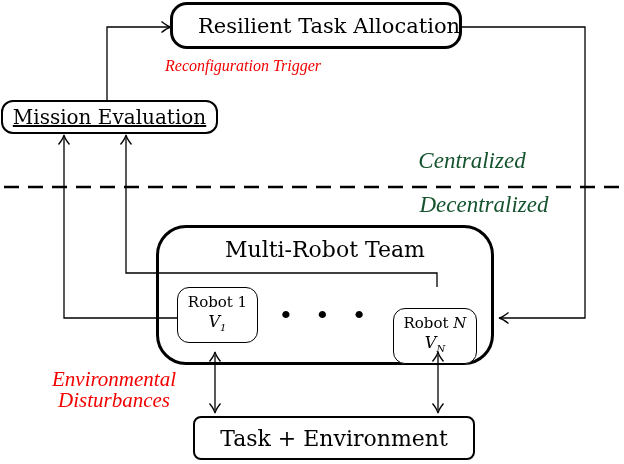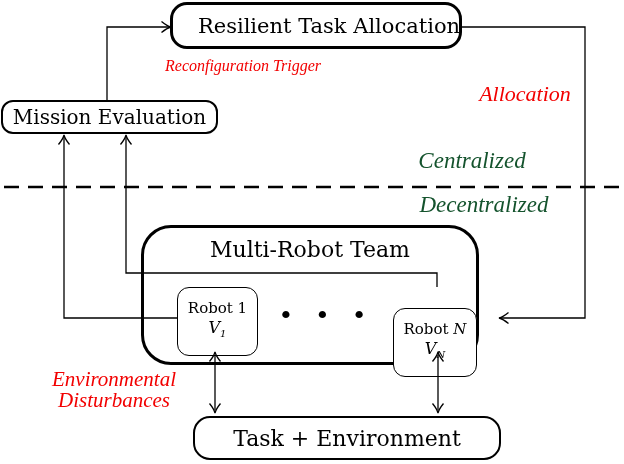--- a/index.html
+++ b/index.html
@@ -15,34 +15,34 @@
     position:absolute;
     box-sizing:border-box;
     background:#ffffff;
     border:2px solid #000;
     display:flex;align-items:center;justify-content:center;
     text-align:center;color:#000;z-index:2;
     white-space:nowrap;
   }
   .thick{border-width:3.5px;}
   .rta{left:170px;top:2px;width:292px;height:47px;border-radius:17px;font-size:21px;padding-left:26px;}
-  .me{left:1px;top:100px;width:217px;height:34px;border-radius:12px;font-size:20px;border-width:2px;}
-  .mrt{left:141px;top:225px;width:338px;height:140px;border-radius:30px;align-items:flex-start;z-index:1;}
+  .me{left:1px;top:100px;width:217px;height:34px;border-radius:12px;font-size:20px;border-width:2px;text-decoration:underline;}
+  .mrt{left:156px;top:225px;width:338px;height:140px;border-radius:30px;align-items:flex-start;z-index:1;}
   .mrt-title{margin-top:9px;font-size:22px;}
   .robot{
-    top:287px;width:81px;height:69px;border-radius:12px;border-width:1.8px;
+    top:287px;width:81px;height:56px;border-radius:12px;border-width:1.8px;
     flex-direction:column;font-size:15px;line-height:20px;z-index:3;
   }
   .r1{left:177px;}
   .rn{left:393px;width:84px;margin-top:21px;}
   .robot .var{font-style:italic;font-size:16px;}
   .robot sub{font-size:10px;}
   .rn .sub-it{font-style:italic;}
   .name-it{font-style:italic;}
-  .te{left:193px;top:416px;width:308px;height:44px;border-radius:17px;font-size:22px;border-width:2.2px;}
+  .te{left:193px;top:416px;width:282px;height:44px;border-radius:8px;font-size:22px;border-width:2.2px;}
   .lbl{
     position:absolute;text-align:center;z-index:4;color:#14532d;
     font-family:"Liberation Serif", serif;font-style:italic;white-space:nowrap;
   }
   .red{color:#f20000;}
   .reconfig{left:110px;top:57px;width:266px;font-size:16px;}
   .alloc{left:463px;top:81px;width:124px;font-size:22px;}
   .central{left:388px;top:148px;width:168px;font-size:23px;}
   .decentral{left:396px;top:192px;width:176px;font-size:23px;}
   .envdist{left:25px;top:369px;width:178px;font-size:21px;line-height:21px;white-space:normal;font-style:italic;}
@@ -104,21 +104,20 @@
     <span><span>Robot </span><span class="name-it">N</span></span>
     <span class="var"><span>V</span><sub class="sub-it">N</sub></span>
   </div>
 
   <div class="box te">
     <span>Task + Environment</span>
   </div>
 
   <div class="lbl red reconfig">Reconfiguration Trigger</div>
 
-  <div class="lbl red alloc">Allocation</div>
 
   <div class="lbl central">Centralized</div>
 
   <div class="lbl decentral">Decentralized</div>
 
   <div class="lbl red envdist">
     <span>Environmental</span><br>
     <span>Disturbances</span>
   </div>
 

